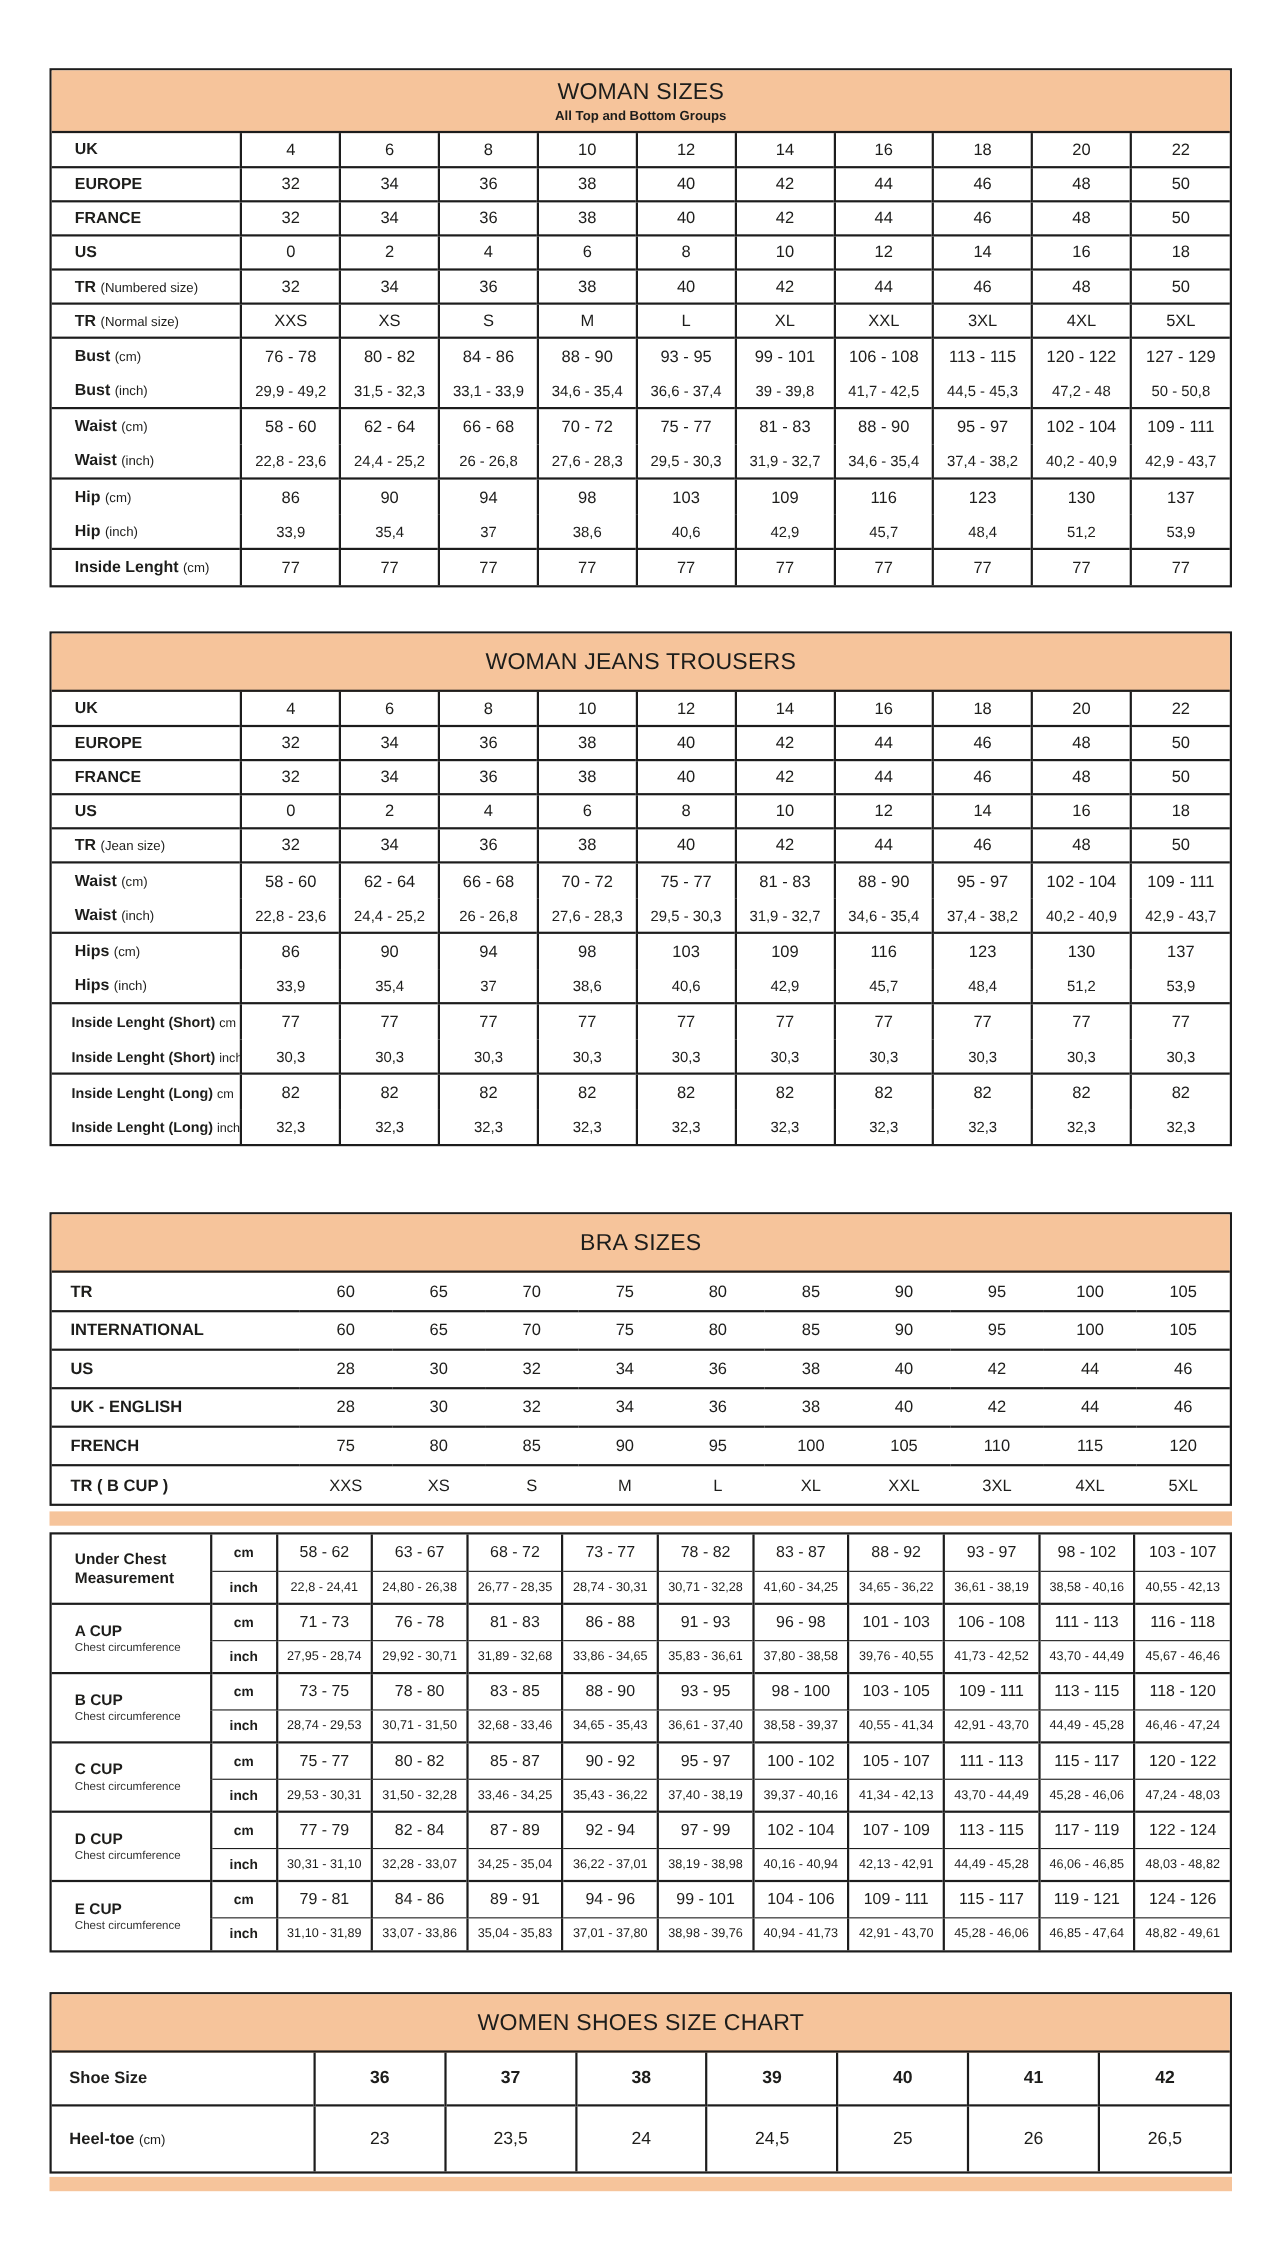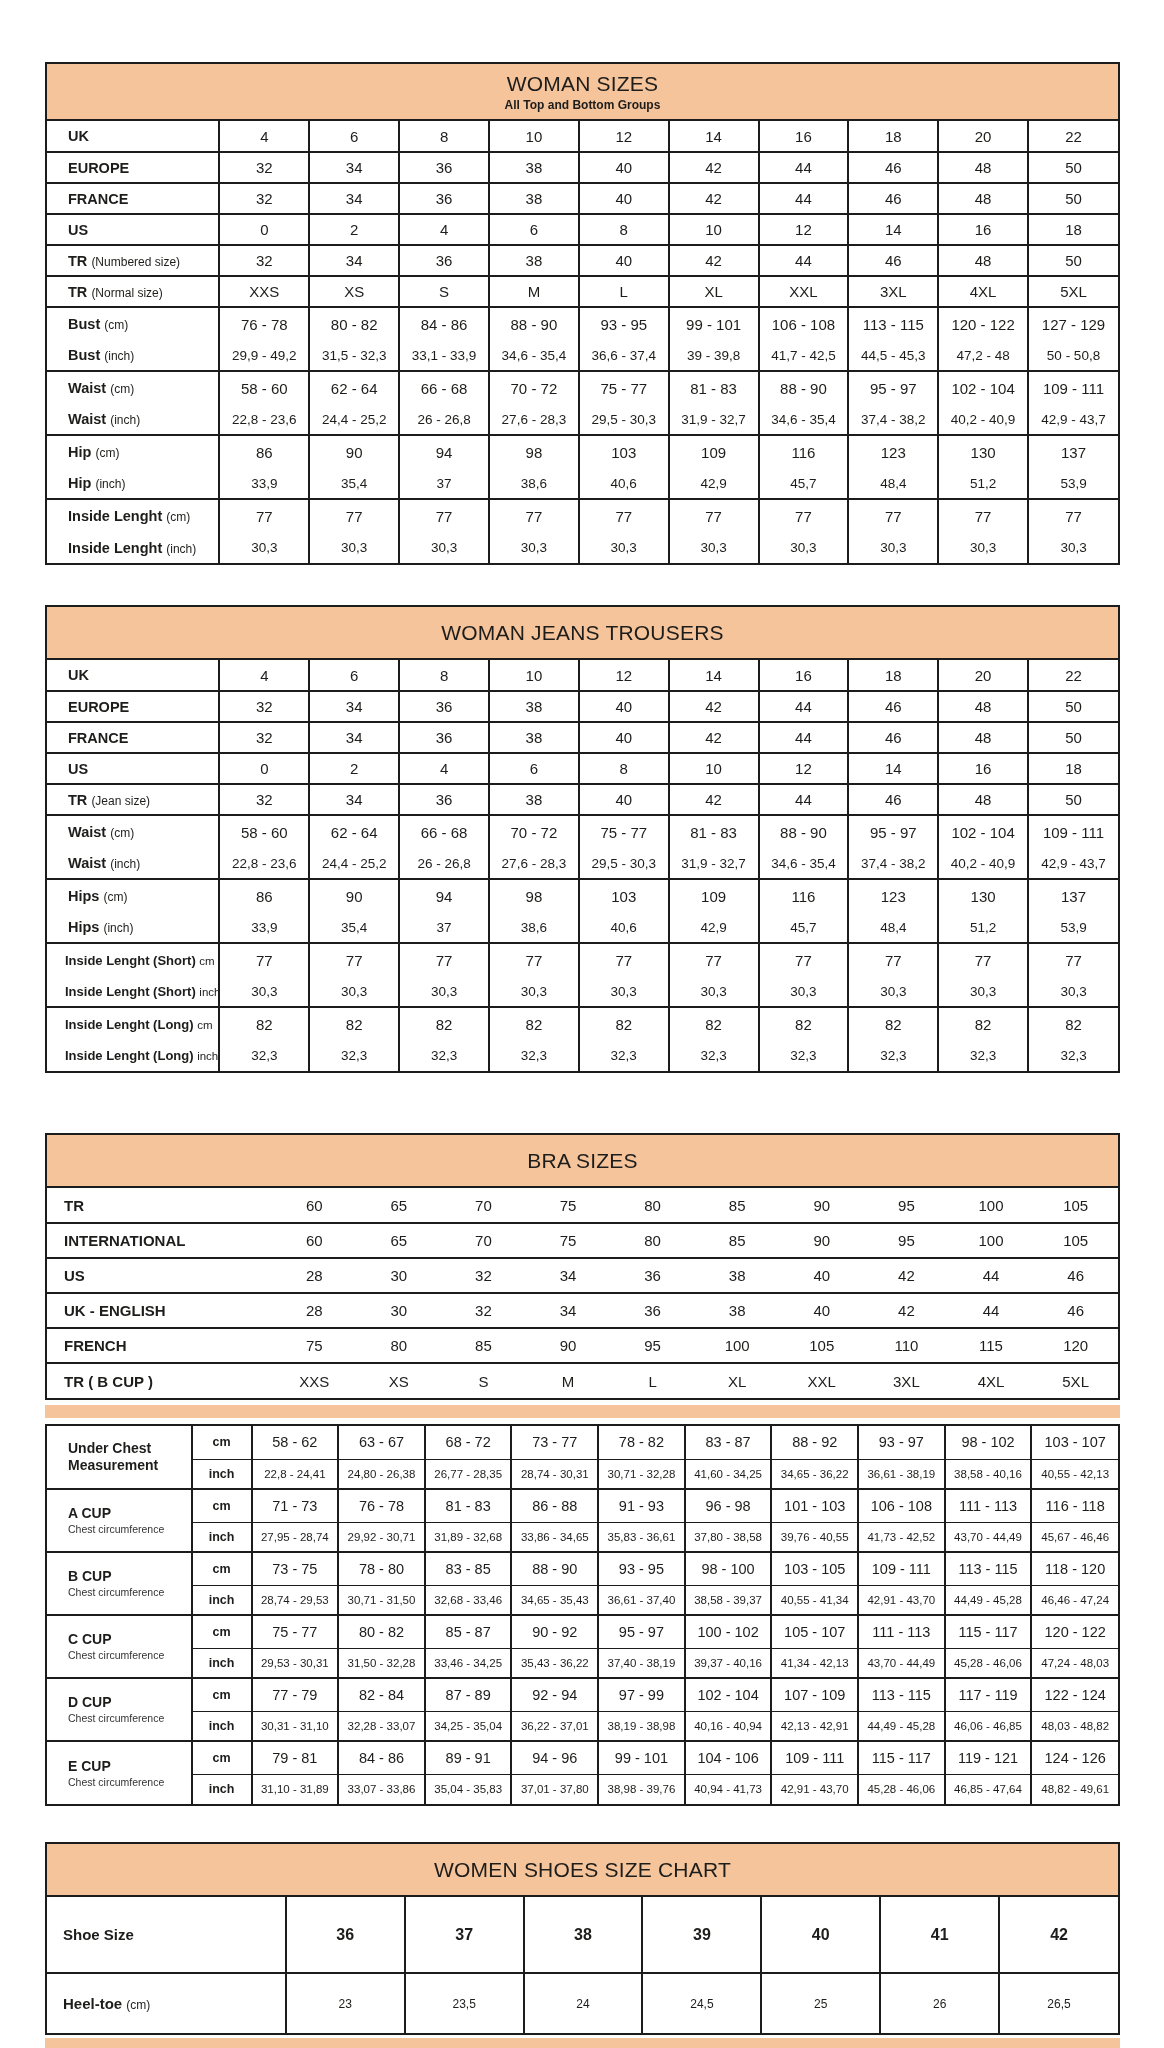--- a/index.html
+++ b/index.html
@@ -48,24 +48,24 @@
   .bra .unit, .bra .val { border-left: 2px solid var(--line, #1c1c1c); }
   .bra tr.bcm { height: 33px; }
   .bra tr.bcm .val { font-size: 14.5px; }
   .bra tr.binch { height: 30px; }
   .bra tr.binch .val { font-size: 11.5px; }
   .bra tr.bcm th, .bra tr.bcm td { border-top: 2px solid var(--line, #1c1c1c); }
   .bra tr.bcm:first-child th, .bra tr.bcm:first-child td { border-top: none; }
   .bra tr.binch td { border-top: 1.5px solid var(--line, #1c1c1c); }
 
   
-  .shoes tr.shoe-size { height: 76px; margin-top: 28px; }
+  .shoes tr.shoe-size { height: 48px; margin-top: 28px; }
   .shoes tr.shoe-size .val { font-weight: 700; font-size: 16px; }
   .shoes tr.heel { height: 60px; }
-  .shoes tr.heel .val { font-size: 12px; }
+  .shoes tr.heel .val { font-size: 16px; }
   .shoes .lbl { padding-left: 16px; font-size: 15px; }
 
   .strip { height: 13px; background: var(--peach, #f6c49b); }
   .bra-gap { margin: 5px 0 6px; }
   .shoes-strip { margin-top: 3px; }
 </style>
 </head>
 <body>
 
 <div class="page">
@@ -251,33 +251,20 @@
             <td class="val">77</td>
             <td class="val">77</td>
             <td class="val">77</td>
             <td class="val">77</td>
             <td class="val">77</td>
             <td class="val">77</td>
             <td class="val">77</td>
             <td class="val">77</td>
             <td class="val">77</td>
             <td class="val">77</td>
-          </tr>
-          <tr class="inch">
-            <th class="lbl"><span class="lm">Inside Lenght</span> <span class="ls">(inch)</span></th>
-            <td class="val">30,3</td>
-            <td class="val">30,3</td>
-            <td class="val">30,3</td>
-            <td class="val">30,3</td>
-            <td class="val">30,3</td>
-            <td class="val">30,3</td>
-            <td class="val">30,3</td>
-            <td class="val">30,3</td>
-            <td class="val">30,3</td>
-            <td class="val">30,3</td>
           </tr>
         </tbody>
       </table>
   </section>
 
   <section class="frame t2">
     <header class="band single">
       <div class="band-title">WOMAN JEANS TROUSERS</div>
     </header>
     <table class="grid">

